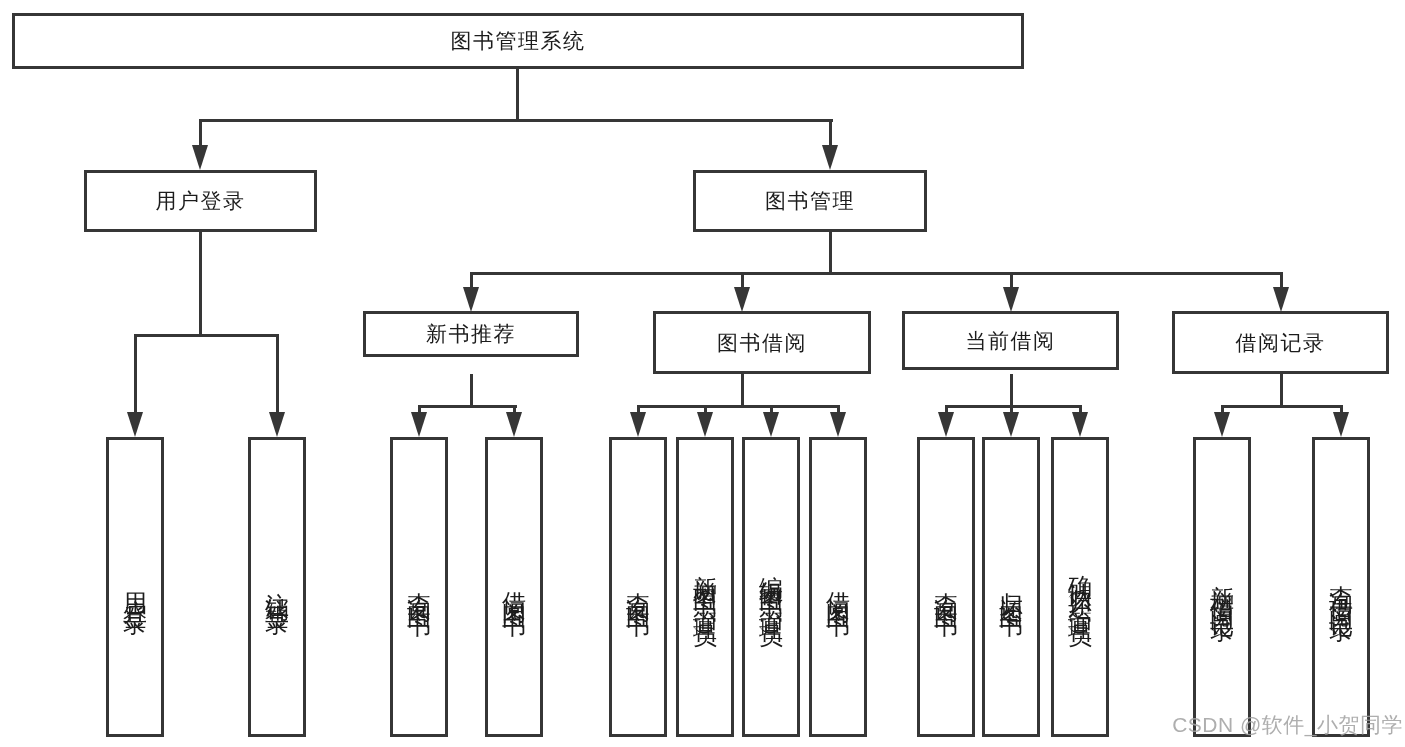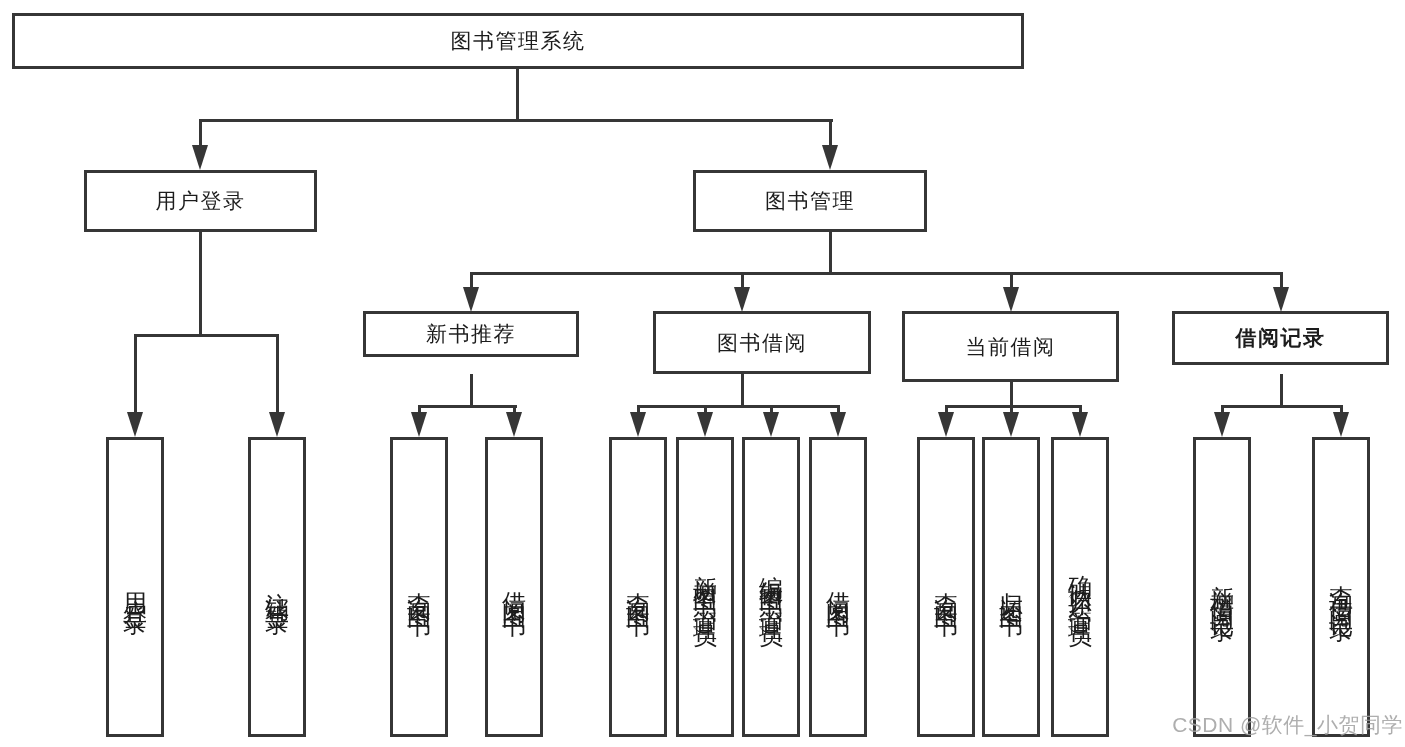--- a/index.html
+++ b/index.html
@@ -81,24 +81,24 @@
     <div class="arr" style="left:1273px;top:287px;"></div>
   </div>
 
   
   <div class="box" style="left:363px;top:311px;width:216px;height:46px;">
     <span class="hlabel">新书推荐</span>
   </div>
   <div class="box" style="left:633px;top:311px;width:218px;height:63px;margin-left:20px;">
     <span class="hlabel">图书借阅</span>
   </div>
-  <div class="box" style="left:902px;top:311px;width:217px;height:71px;">
+  <div class="box" style="left:902px;top:311px;width:217px;height:59px;">
     <span class="hlabel">当前借阅</span>
   </div>
-  <div class="box" style="left:1172px;top:311px;width:217px;height:54px;font-weight:bold;">
+  <div class="box" style="left:1172px;top:311px;width:217px;height:63px;">
     <span class="hlabel">借阅记录</span>
   </div>
 
   
   <div class="grp">
     <div class="vl" style="left:470px;top:374px;height:34px;"></div>
     <div class="hl" style="left:418px;top:405px;width:99px;"></div>
     <div class="vl" style="left:418px;top:408px;height:6px;"></div>
     <div class="arr" style="left:411px;top:412px;"></div>
     <div class="vl" style="left:513px;top:408px;height:6px;"></div>

